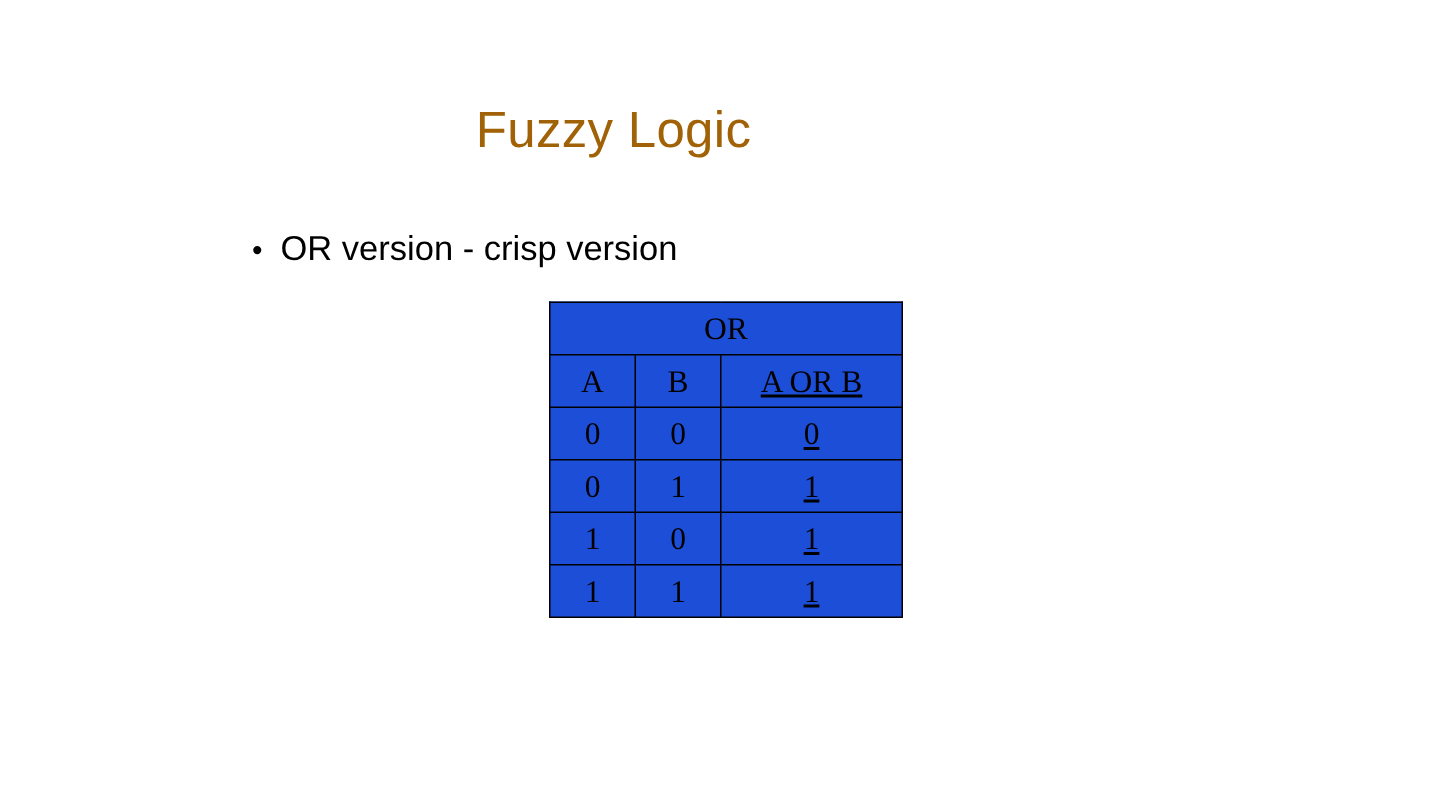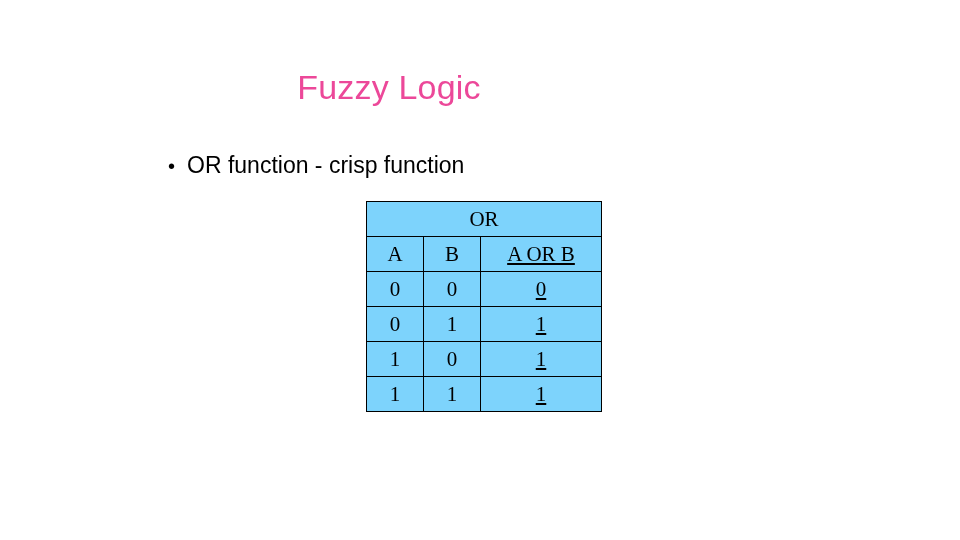--- a/index.html
+++ b/index.html
@@ -21,22 +21,23 @@
   }
   .slide-title {
     position: absolute;
     top: 68px;
     left: 0;
     width: 778px;
     text-align: center;
     font-family: "Liberation Sans", sans-serif;
     font-size: 34px;
     font-weight: normal;
-    color: #ec4899;
+    color: #a16207;
     letter-spacing: 0.2px;
+    padding-left: 20px;
   }
   .bullet-list {
     position: absolute;
     top: 152px;
     left: 168px;
     width: 640px;
   }
   .bullet-item {
     display: flex;
     align-items: baseline;
@@ -53,21 +54,21 @@
   }
   .table-wrap {
     position: absolute;
     top: 201px;
     left: 366px;
   }
   table.truth-table {
     border-collapse: collapse;
     font-family: "Liberation Serif", serif;
     color: #000000;
-    background: #7dd3fc;
+    background: #1d4ed8;
     padding-left: 28px;
   }
   table.truth-table td {
     border: 1px solid #000000;
     font-size: 21px;
     text-align: center;
     padding: 0;
     height: 34px;
     line-height: 34px;
   }
@@ -83,21 +84,21 @@
 </head>
 <body>
 
 <div class="slide">
 
   <div class="slide-title">Fuzzy Logic</div>
 
   <div class="bullet-list">
     <div class="bullet-item">
       <span class="bullet-dot">•</span>
-      <span>OR function - crisp function</span>
+      <span>OR version - crisp version</span>
     </div>
   </div>
 
   <div class="table-wrap">
     <table class="truth-table">
       <tbody>
         <tr>
           <td class="header-span" colspan="3">OR</td>
         </tr>
         <tr>

